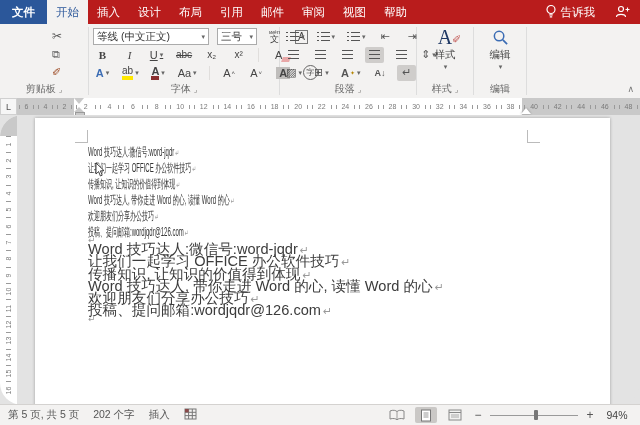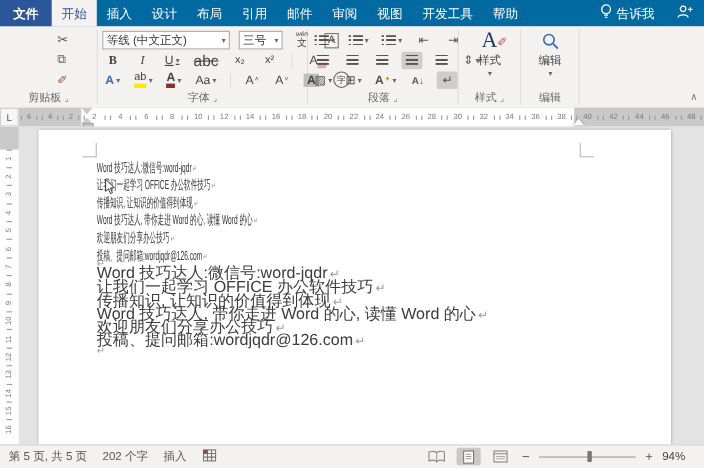--- a/index.html
+++ b/index.html
@@ -1,20 +1,20 @@
 <!DOCTYPE html>
 <html><head>
 <meta charset="utf-8">
 <style>
   html,body{margin:0;padding:0;}
   body{width:640px;height:425px;position:relative;overflow:hidden;
        font-family:"Liberation Sans","DejaVu Sans",sans-serif;
        background:#e3e3e3;font-size:11px;color:#444;}
   
-  .tabbar{position:absolute;top:0;left:0;width:640px;height:24px;background:#0369a1;
+  .tabbar{position:absolute;top:0;left:0;width:640px;height:24px;background:#b91c1c;
           display:flex;align-items:stretch;color:#fff;}
   .tab{display:flex;align-items:center;padding:0 9px;font-size:11.5px;cursor:default;white-space:nowrap;}
   .tab.t-file{background:#2b579a;font-weight:bold;padding:0 12px;}
   .tab.t-active{background:#f3f2f1;color:#2b579a;}
   .tabbar-right{margin-left:auto;display:flex;align-items:center;}
   .tellme,.share{display:flex;align-items:center;gap:4px;padding:0 10px;font-size:11.5px;}
   
   .ribbon{position:absolute;top:24px;left:0;width:640px;height:74px;background:#f3f2f1;
           border-bottom:1px solid #d4d2d0;display:flex;}
   .rgroup{position:relative;height:100%;flex:0 0 auto;}
@@ -44,21 +44,21 @@
   .combo{display:flex;align-items:center;justify-content:space-between;background:#fff;
          border:1px solid #ababab;height:15px;padding:0 3px;font-size:10.5px;color:#333;white-space:nowrap;}
   .name-combo{width:108px;}
   .size-combo{width:32px;}
   .stack{display:inline-flex;flex-direction:column;align-items:center;line-height:1;font-size:6px;color:#444;}
   .stack b{font-size:9px;font-weight:normal;}
   .boxA{border:1px solid #777;padding:0 2px;font-size:10px;line-height:12px;}
   .b-bold{font-weight:bold;font-family:"Liberation Serif","DejaVu Serif",serif;}
   .b-italic{font-style:italic;font-family:"Liberation Serif","DejaVu Serif",serif;}
   .b-under{text-decoration:underline;}
-  .b-strike{text-decoration:line-through;font-size:14px;}
+  .b-strike{text-decoration:line-through;font-size:10px;}
   .b-subsup{font-size:10px;}
   .clearfmt{position:relative;}
   .clearfmt i{position:absolute;right:-2px;bottom:1px;width:8px;height:5px;background:#e8a7a7;transform:skewX(-20deg);}
   .fx-A{color:#3b6cb4;font-weight:bold;}
   .hl{border-bottom:4px solid #ffe800;line-height:10px;font-size:10px;}
   .fc{border-bottom:4px solid #8b3030;line-height:10px;font-weight:bold;}
   .tinyar{font-size:6px;vertical-align:super;color:#444;}
   .shadeA{background:#bfbdbb;padding:0 3px;font-weight:bold;}
   .circ{display:inline-flex;align-items:center;justify-content:center;width:13px;height:13px;
         border:1px solid #666;border-radius:50%;font-size:8px;color:#444;}
@@ -90,21 +90,21 @@
   .hcell:before{left:2px}.hcell:after{right:2px}
   .hseg.left .hcell{width:19px;}
   
   .ind{position:absolute;width:0;height:0;}
   .ind-first{top:98px;left:74px;border-left:5px solid transparent;border-right:5px solid transparent;border-top:6px solid #c9c9c9;}
   .ind-hang{top:107px;left:74px;border-left:5px solid transparent;border-right:5px solid transparent;border-bottom:5px solid #c9c9c9;}
   .ind-box{position:absolute;top:112px;left:75px;width:8px;height:3px;background:#c9c9c9;border:1px solid #9a9a9a;}
   .ind-right{top:108px;left:521px;border-left:5px solid transparent;border-right:5px solid transparent;border-bottom:6px solid #fff;
              filter:drop-shadow(0 0 1px #888);}
   
-  .docarea{position:absolute;top:115px;left:0;width:640px;height:290px;background:#e3e3e3;overflow:hidden;}
+  .docarea{position:absolute;top:115px;left:0;width:640px;height:290px;background:#e3e3e3;overflow:hidden;border-radius:22px;}
   .v-ruler{position:absolute;left:0;top:0;width:17px;bottom:0;background:#fff;}
   .v-top{height:21px;background:#c9c9c9;}
   .vcell{height:16.4px;display:flex;align-items:center;justify-content:center;position:relative;}
   .vcell:before{content:"";position:absolute;top:-0.5px;left:6px;width:5px;height:1px;background:#9a9a9a;}
   .vcell i{font-style:normal;font-size:7px;color:#7a7a7a;transform:rotate(-90deg);}
   .page{position:absolute;left:35px;top:3px;width:575px;height:300px;background:#fff;box-shadow:0 0 3px rgba(0,0,0,.3);}
   .crop{position:absolute;width:12px;height:12px;}
   .crop.tl{left:35px;top:3px;border-right:1px solid #bbb;border-bottom:1px solid #bbb;}
   .crop.tr{left:492px;top:3px;border-left:1px solid #bbb;border-bottom:1px solid #bbb;}
   .blk{position:absolute;left:53px;color:#333;white-space:nowrap;}
@@ -117,37 +117,36 @@
   
   .status{position:absolute;left:0;bottom:0;width:640px;height:20px;background:#f3f2f1;border-top:1px solid #d4d2d0;
           display:flex;align-items:center;font-size:10.5px;color:#555;}
   .st-left{display:flex;align-items:center;gap:14px;padding-left:8px;}
   .st-right{margin-left:auto;display:flex;align-items:center;gap:7px;padding-right:8px;}
   .viewbtn{display:flex;align-items:center;justify-content:center;width:22px;height:16px;border-radius:2px;}
   .viewbtn.on{background:#cac8c6;}
   .ztrack{position:relative;width:88px;height:1px;background:#9a9a9a;}
   .zthumb{position:absolute;left:50%;top:-4.5px;width:4px;height:10px;background:#777;border-radius:1px;}
   .zsign{font-size:12px;color:#555;width:10px;text-align:center;}
-  .zlabel{width:30px;text-align:left;color:#444;}
+  .zlabel{width:30px;text-align:center;color:#444;}
 </style>
 </head>
 <body>
 
 <div class="tabbar">
   <div style="display:flex;align-items:stretch;">
       <div class="tab t-file">文件</div>
       <div class="tab t-active">开始</div>
       <div class="tab">插入</div>
       <div class="tab">设计</div>
       <div class="tab">布局</div>
       <div class="tab">引用</div>
       <div class="tab">邮件</div>
       <div class="tab">审阅</div>
       <div class="tab">视图</div>
-      <div class="tab">开发工具</div>
       <div class="tab">帮助</div>
     </div>
   <div class="tabbar-right">
     <div class="tellme">
       <span><svg width="12" height="15" viewBox="0 0 12 15">
             <circle cx="6" cy="5.5" r="4" fill="none" stroke="#fff" stroke-width="1.2"></circle>
             <path d="M4.3 10.8 h3.4 M4.8 12.8 h2.4" stroke="#fff" stroke-width="1.2" fill="none"></path>
           </svg></span>
       <span>告诉我</span>
     </div>

